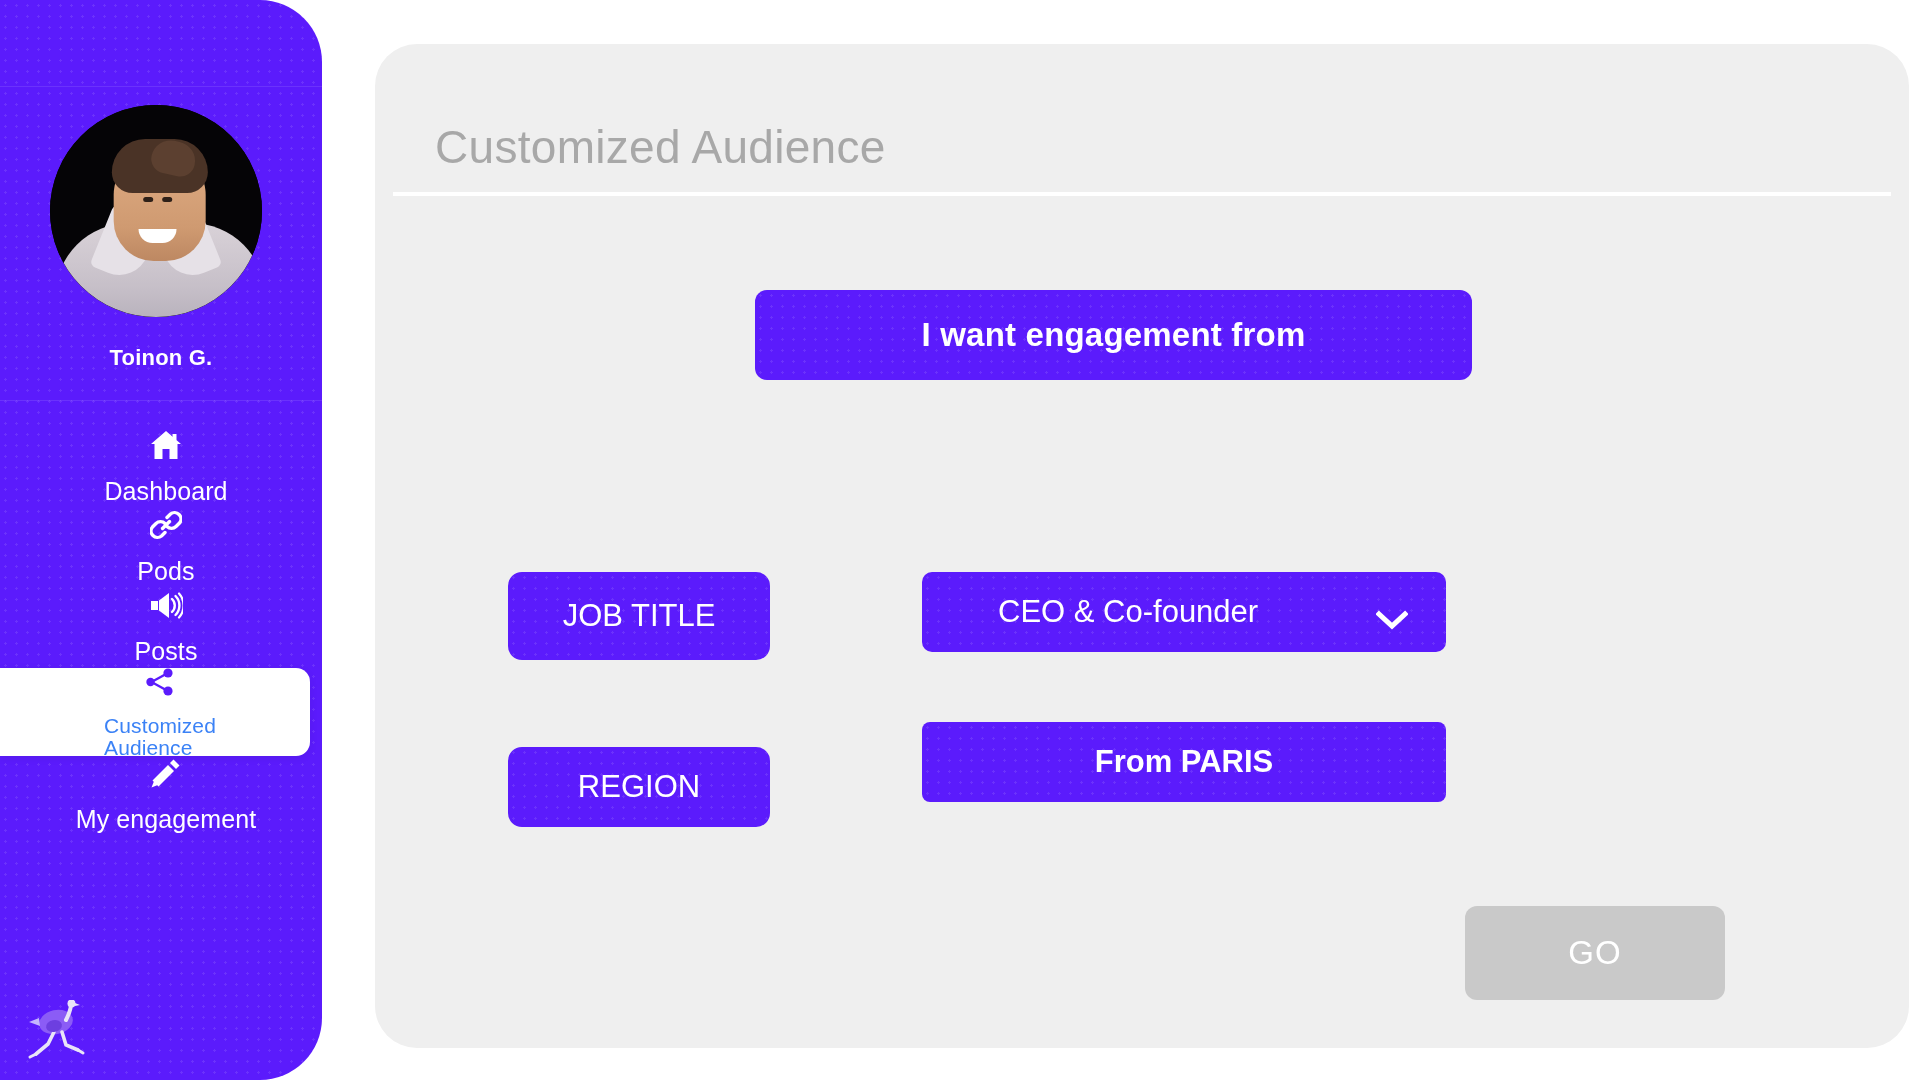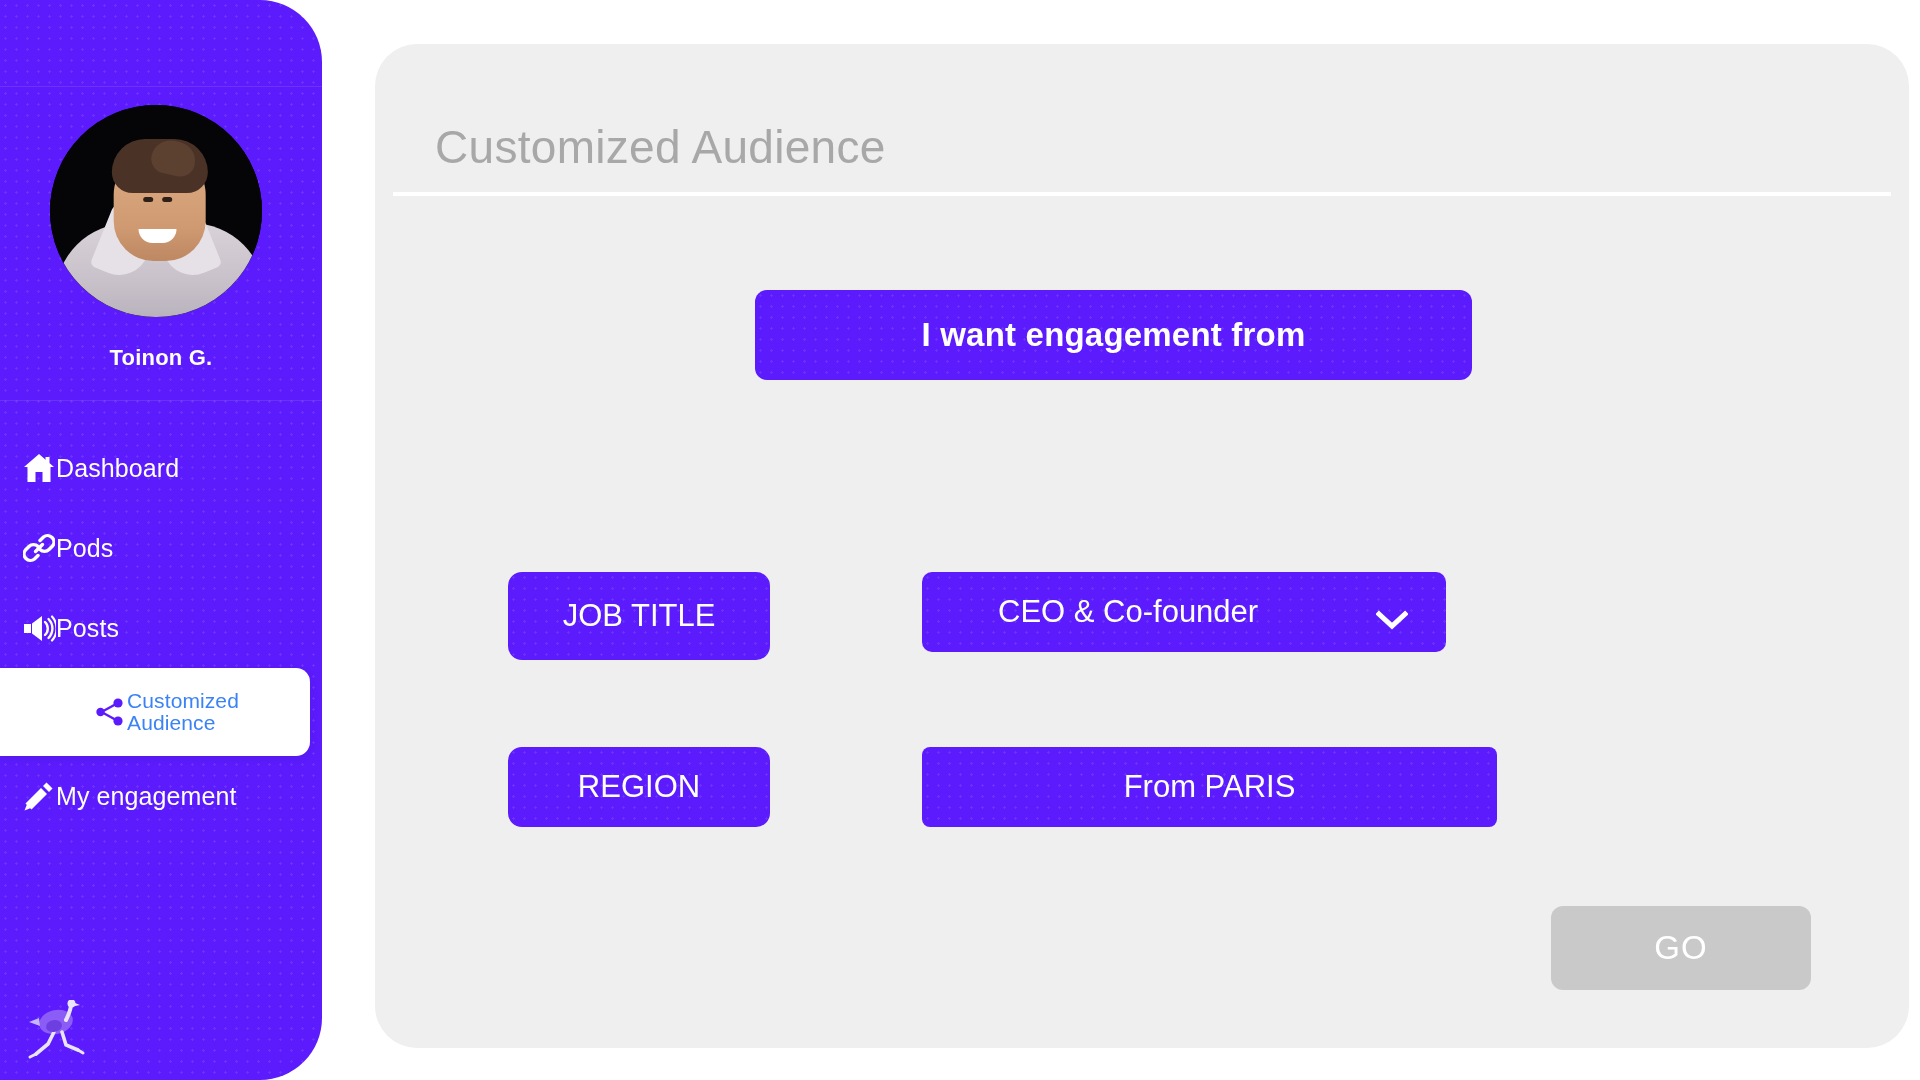--- a/index.html
+++ b/index.html
@@ -170,24 +170,26 @@
     height: 1px;
     background: rgba(255,255,255,0.10);
   }
 
   #nav { position: absolute; left: 0; top: 428px; width: 322px; }
 
   .nav-item {
     position: relative;
     display: flex;
     align-items: center;
+    gap: 16px;
     height: 80px;
-    padding-left: 22px;
+    padding-left: 10px;
     color: #ffffff;
     cursor: pointer;
+    flex-direction: column;
   }
   .nav-item .nav-label {
     font-size: 25px;
     font-weight: 400;
     line-height: 1.05;
     letter-spacing: 0.1px;
   }
   .nav-icon {
     width: 34px;
     height: 34px;
@@ -310,34 +312,34 @@
     top: 703px;
     width: 262px;
     height: 80px;
     border-radius: 14px;
     font-size: 31px;
     font-weight: 400;
   }
 
   #btn-region-value {
     left: 547px;
-    top: 703px;
-    width: 575px;
+    top: 678px;
+    width: 524px;
     height: 80px;
     border-radius: 8px;
     font-size: 31px;
-    font-weight: 400;
+    font-weight: 700;
   }
 
   #btn-go {
     position: absolute;
-    left: 1176px;
+    left: 1090px;
     top: 862px;
     width: 260px;
-    height: 84px;
+    height: 94px;
     border-radius: 12px;
     background: #c9c9c9;
     color: #ffffff;
     font-size: 33px;
     font-weight: 400;
     letter-spacing: 1px;
     display: flex;
     align-items: center;
     justify-content: center;
     cursor: default;

